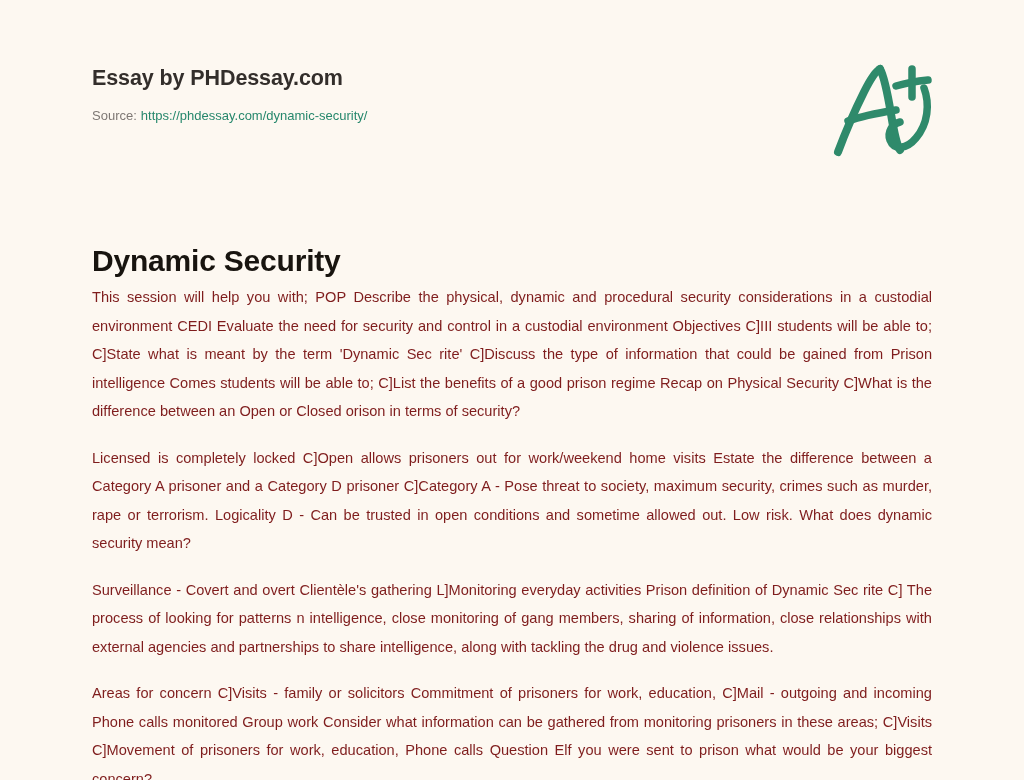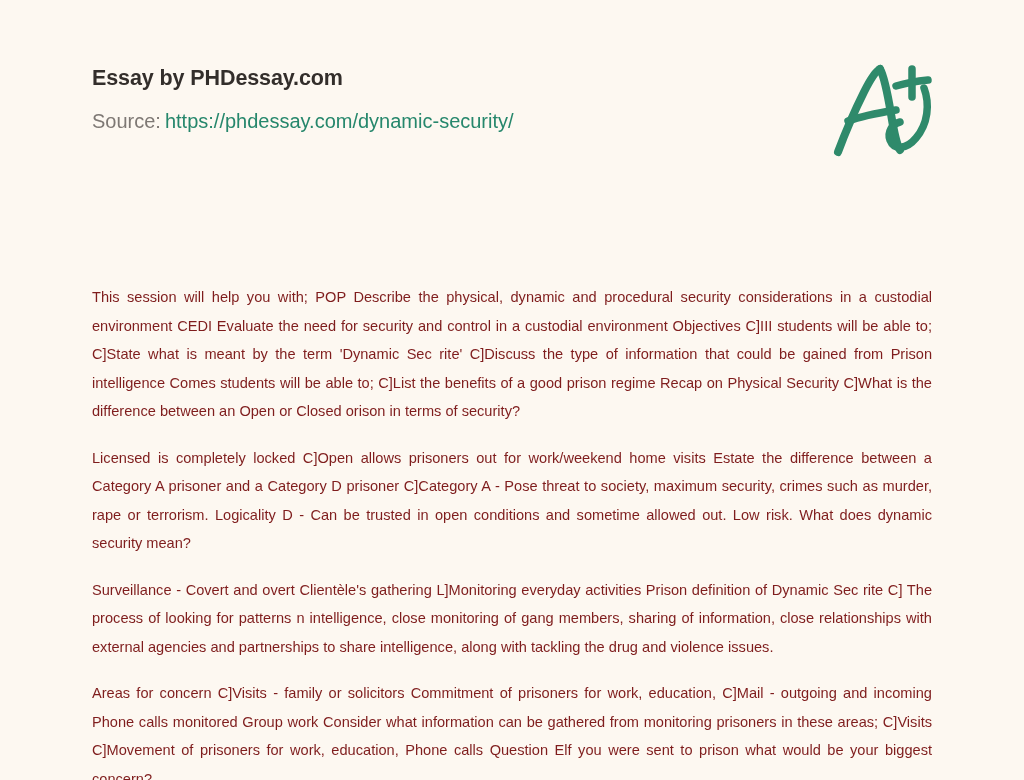--- a/index.html
+++ b/index.html
@@ -37,21 +37,21 @@
     font-size: 21.5px;
     font-weight: bold;
     color: #332e2b;
     letter-spacing: -0.1px;
     line-height: 1.2;
     white-space: nowrap;
   }
 
   .source-line {
     margin-top: 16px;
-    font-size: 20px;
+    font-size: 13px;
     line-height: 1.3;
     white-space: nowrap;
   }
   .source-label {
     color: #7e7874;
   }
   .source-url {
     color: #26876c;
     text-decoration: none;
     margin-left: 4px;
@@ -122,20 +122,21 @@
 
         <path d="M76 34 C 86 31, 98 29, 108 28" stroke-width="7.5"></path>
 
         <path d="M92 17 C 92 26, 92 36, 92 45" stroke-width="7.5"></path>
 
         <path d="M104 36 C 110 52, 108 72, 96 86 C 86 98, 74 98, 70 88 C 67 80, 72 72, 80 70" stroke-width="7.5"></path>
       </g>
     </svg>
   </div>
 
+  <h1 class="doc-title">Dynamic Security</h1>
 
   <div class="body-copy">
     <p class="para">This session will help you with; POP Describe the physical, dynamic and procedural security considerations in a custodial environment CEDI Evaluate the need for security and control in a custodial environment Objectives C]III students will be able to; C]State what is meant by the term 'Dynamic Sec rite' C]Discuss the type of information that could be gained from Prison intelligence Comes students will be able to; C]List the benefits of a good prison regime Recap on Physical Security C]What is the difference between an Open or Closed orison in terms of security?</p>
     <p class="para">Licensed is completely locked C]Open allows prisoners out for work/weekend home visits Estate the difference between a Category A prisoner and a Category D prisoner C]Category A - Pose threat to society, maximum security, crimes such as murder, rape or terrorism. Logicality D - Can be trusted in open conditions and sometime allowed out. Low risk. What does dynamic security mean?</p>
     <p class="para">Surveillance - Covert and overt Clientèle's gathering L]Monitoring everyday activities Prison definition of Dynamic Sec rite C] The process of looking for patterns n intelligence, close monitoring of gang members, sharing of information, close relationships with external agencies and partnerships to share intelligence, along with tackling the drug and violence issues.</p>
     <p class="para">Areas for concern C]Visits - family or solicitors Commitment of prisoners for work, education, C]Mail - outgoing and incoming Phone calls monitored Group work Consider what information can be gathered from monitoring prisoners in these areas; C]Visits C]Movement of prisoners for work, education, Phone calls Question Elf you were sent to prison what would be your biggest concern?</p>
   </div>
 
 </div>
 

